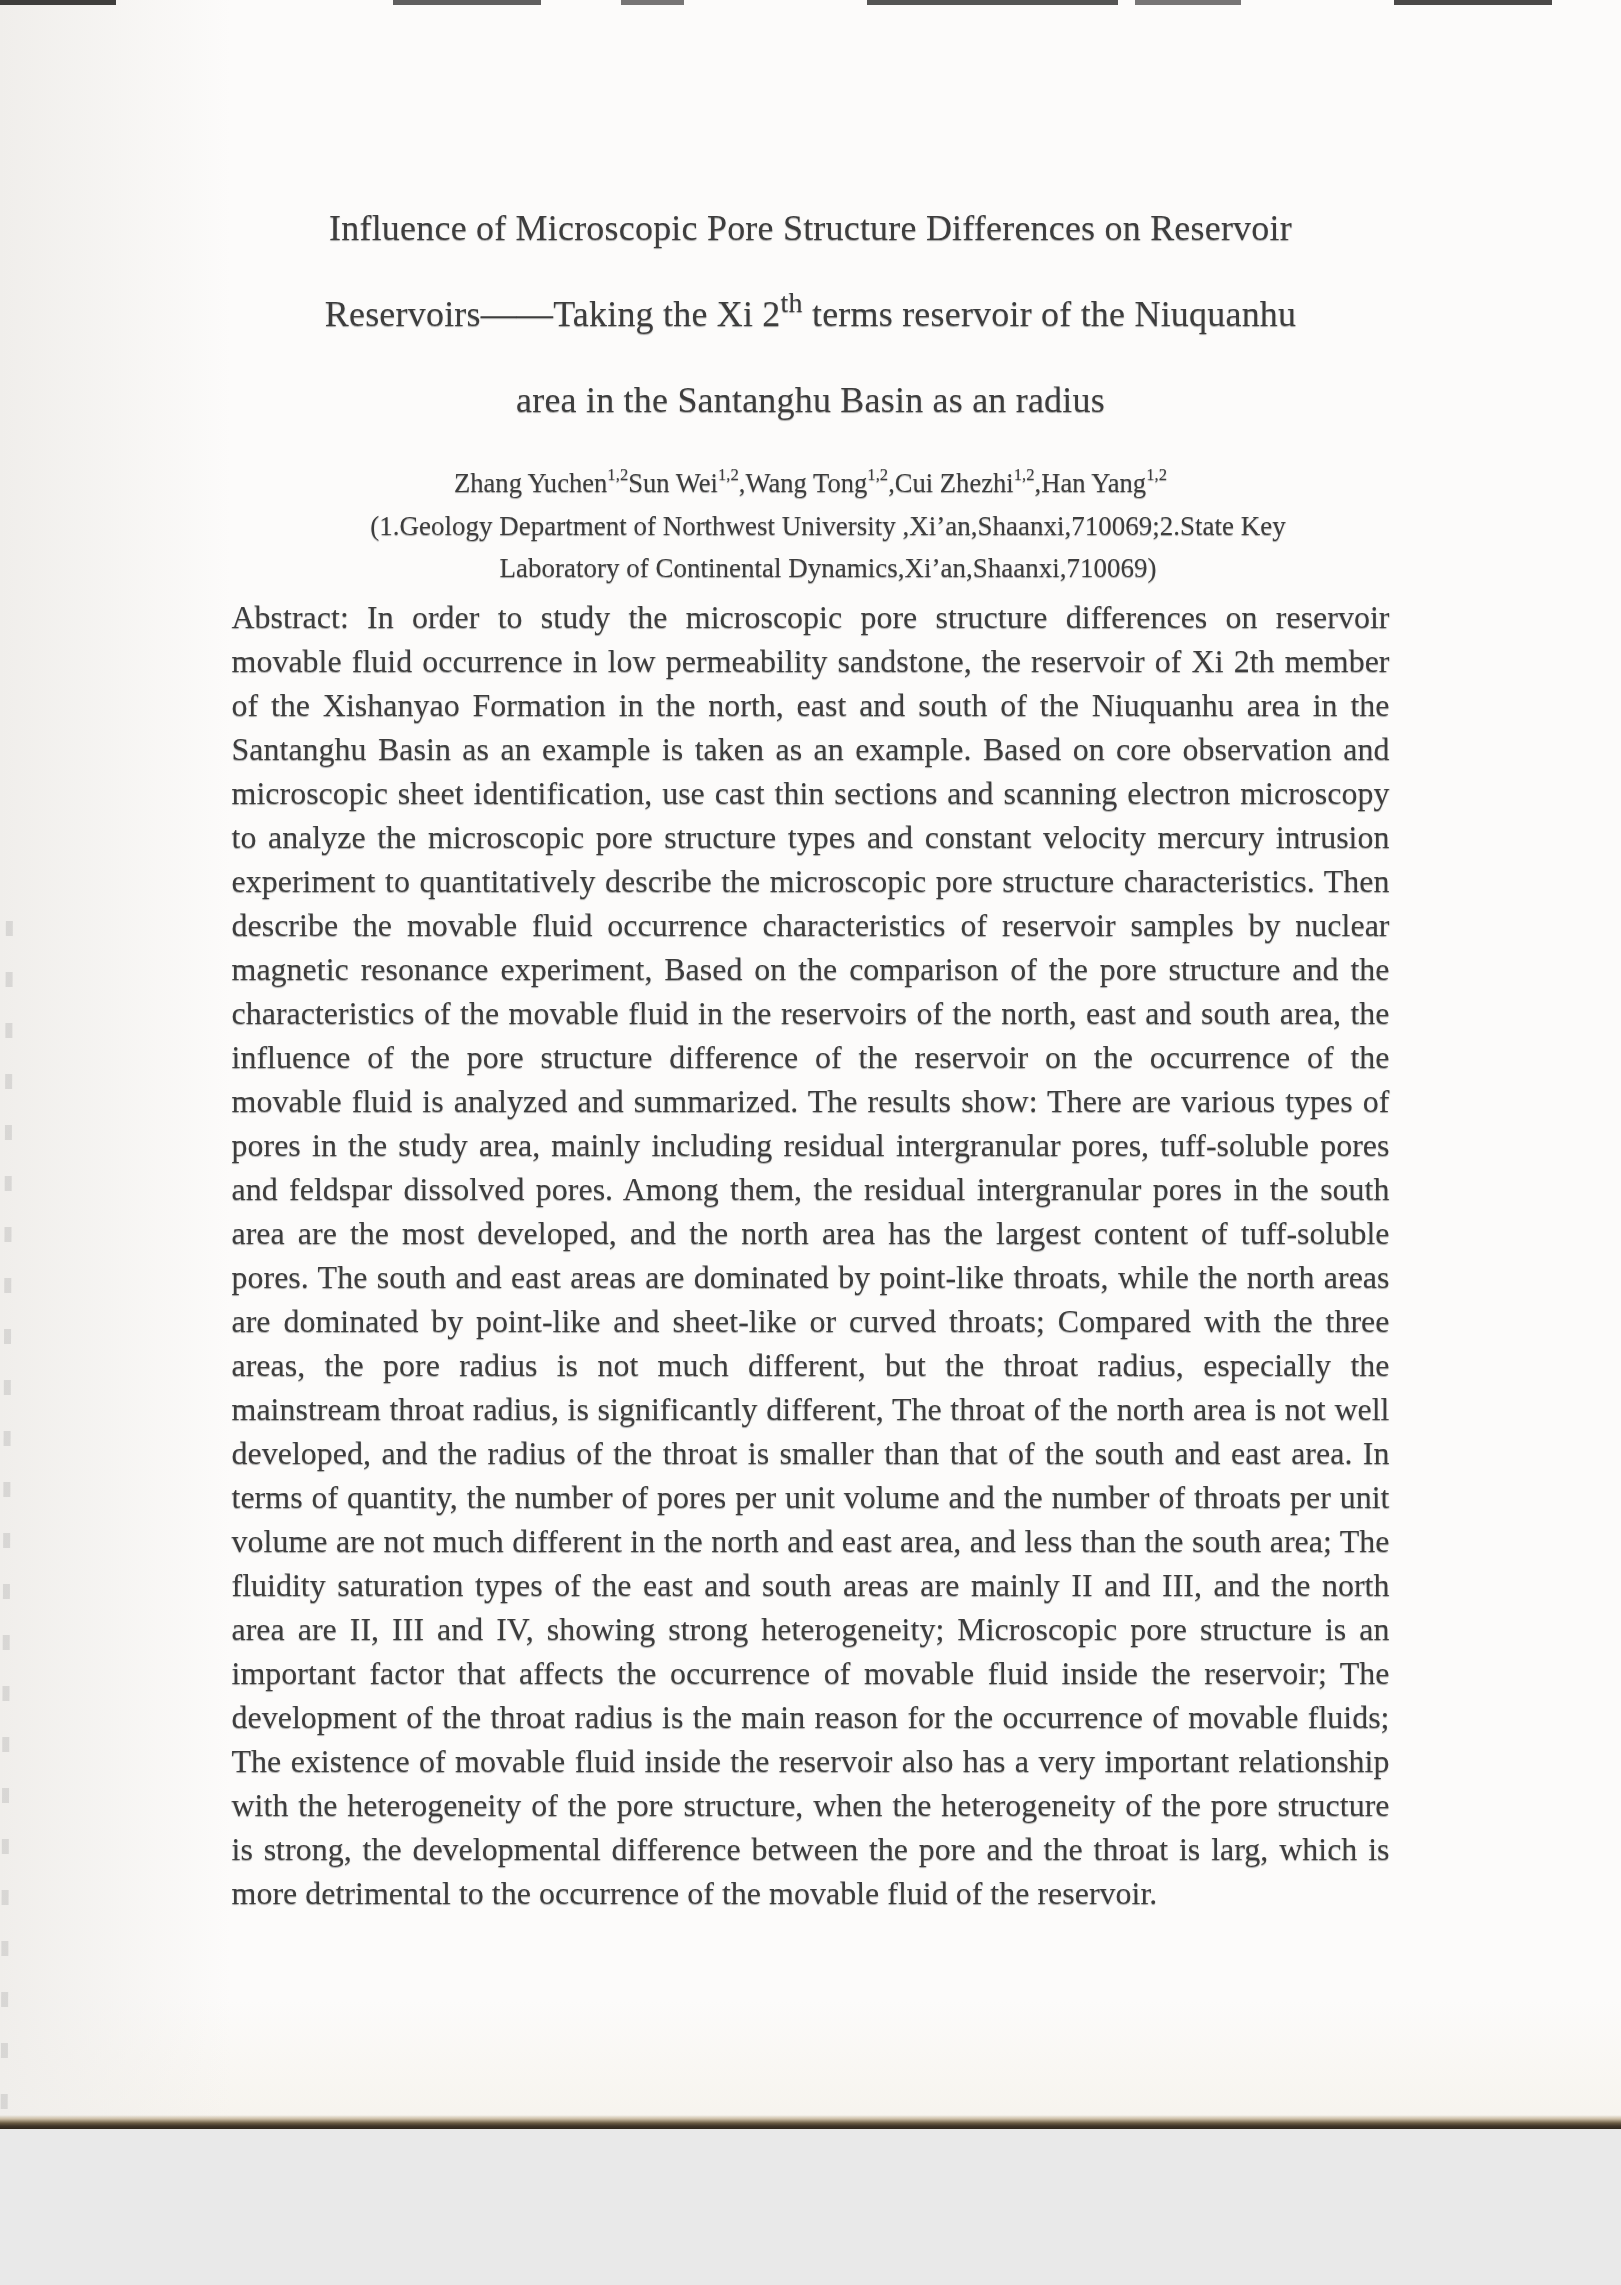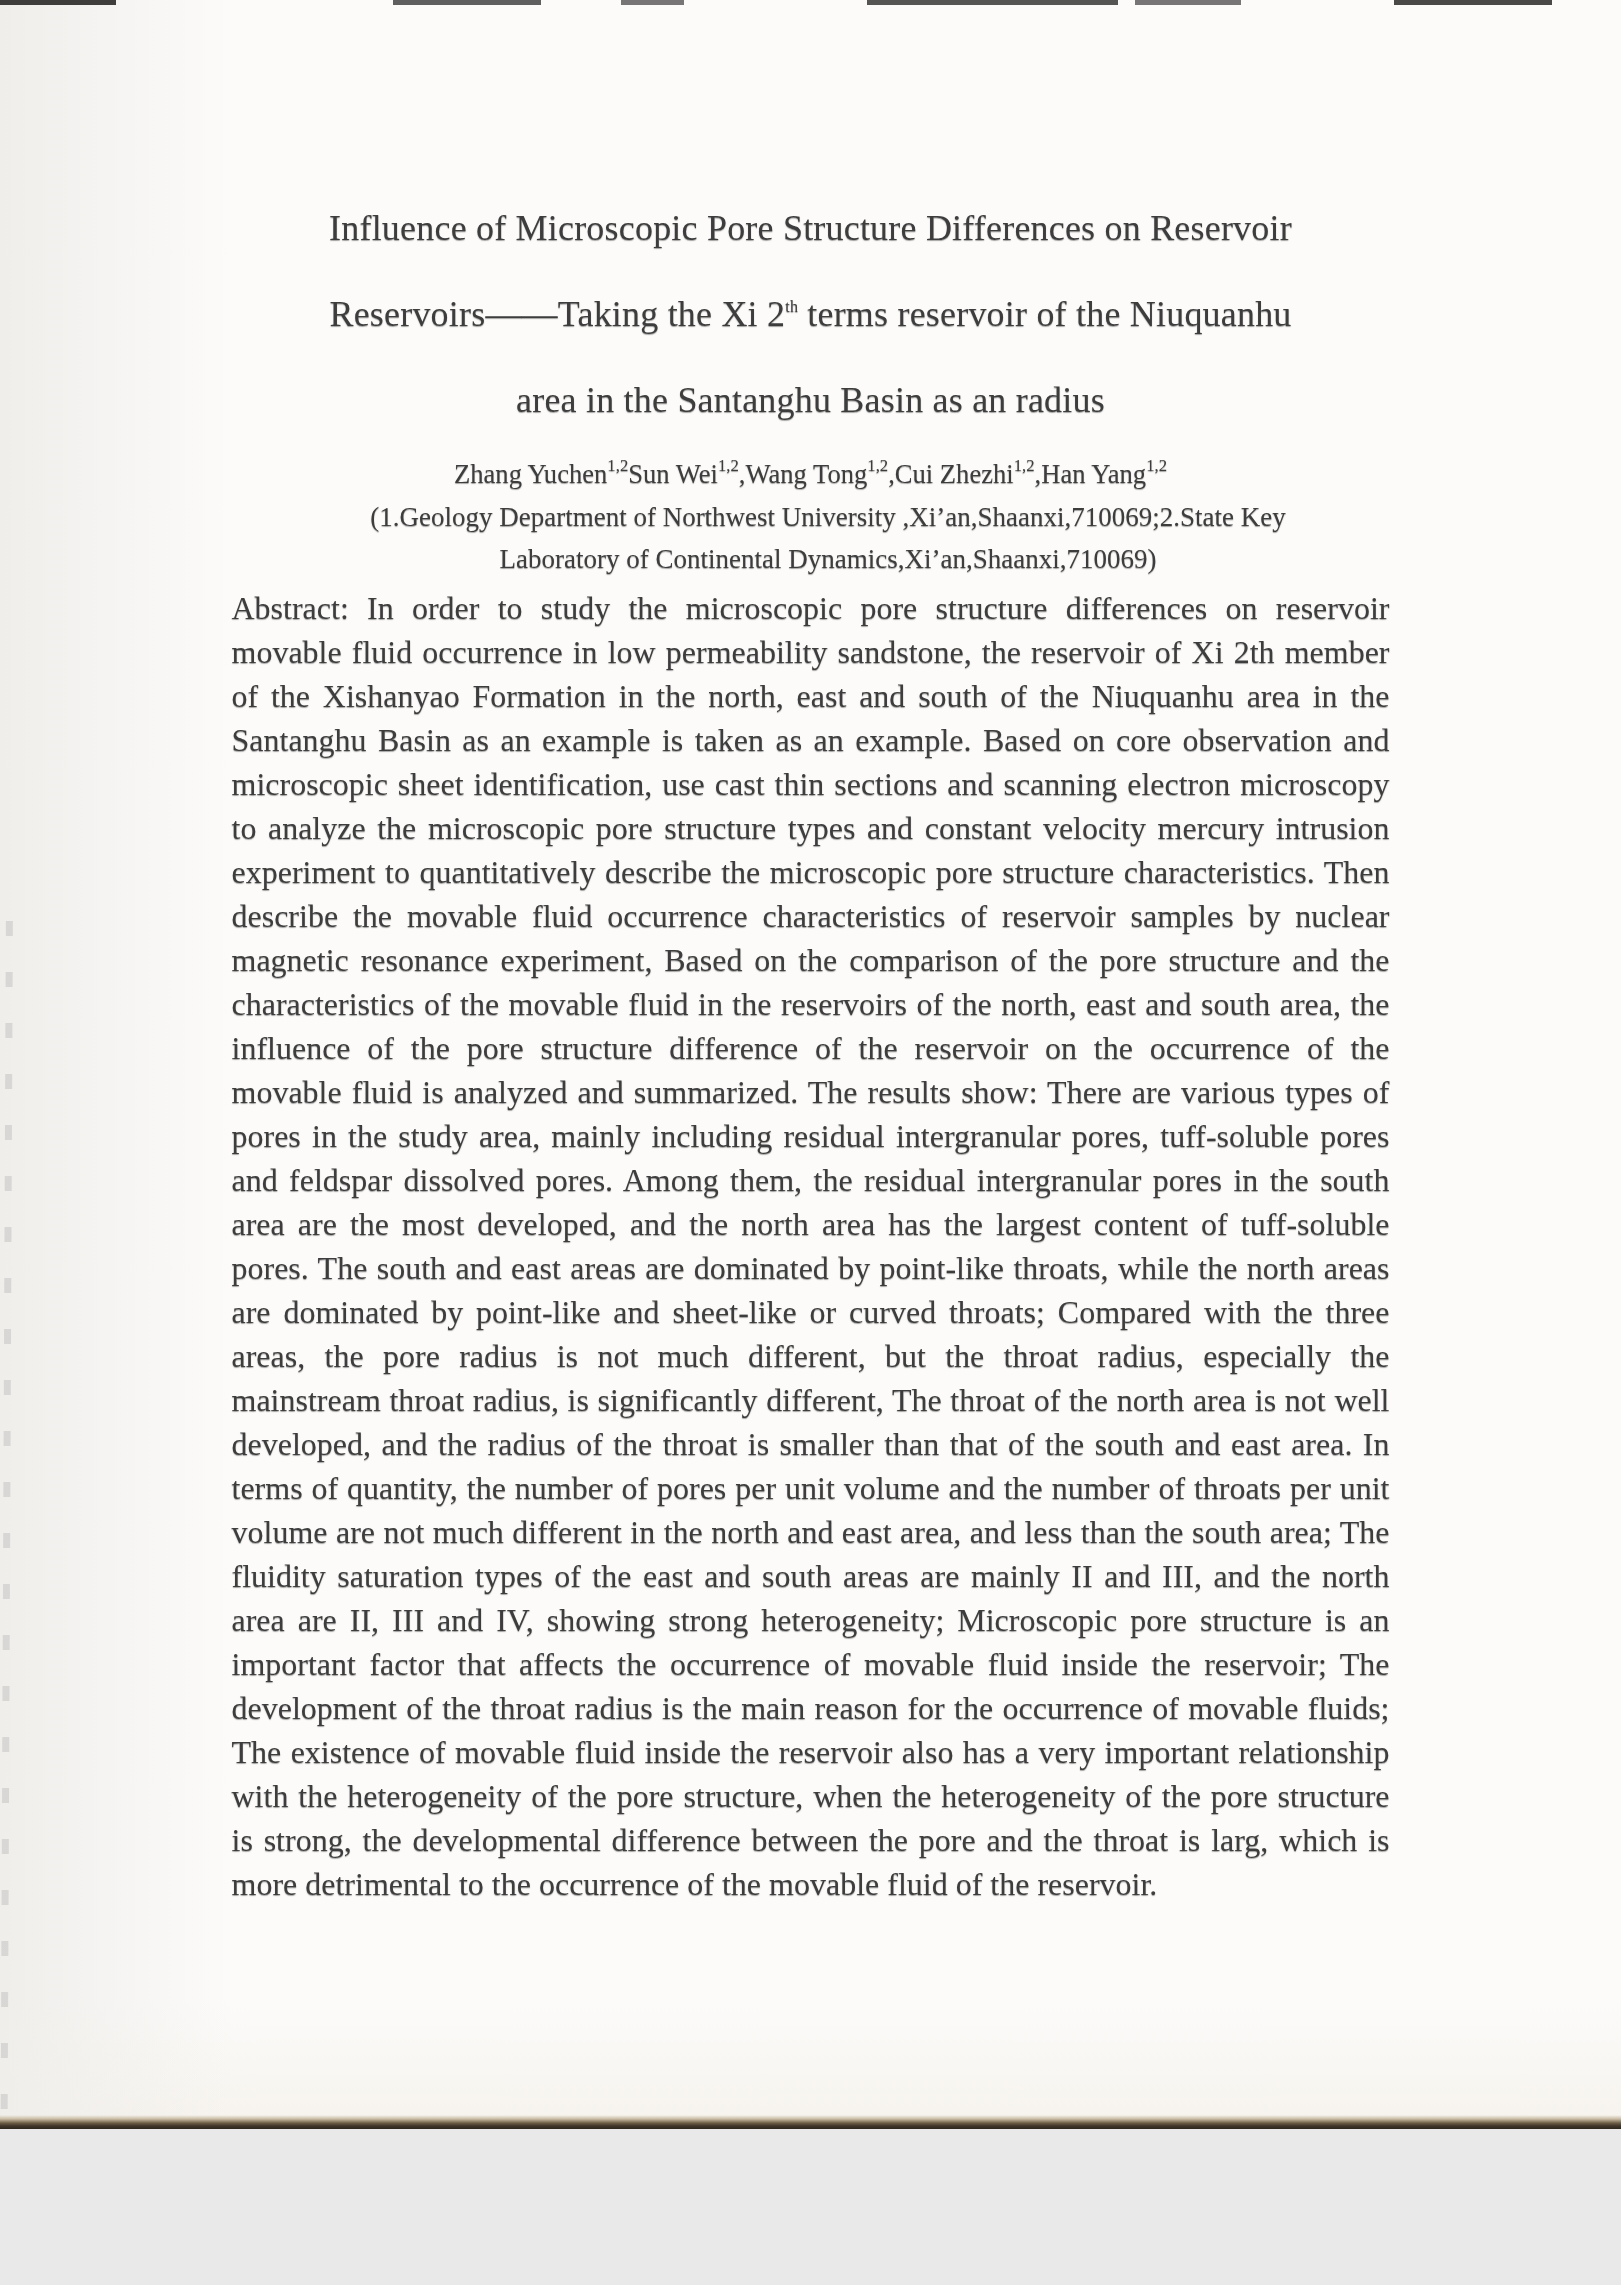--- a/index.html
+++ b/index.html
@@ -42,24 +42,24 @@
 
   
   .content { position: relative; padding-top: 185px; }
   .title-line {
     font-size: 36px;
     line-height: 86px;
     text-align: center;
     letter-spacing: 0.2px;
     white-space: nowrap;
   }
-  .title-line sup { font-size: 16px; vertical-align: 13.8px; line-height: 0; }
+  .title-line sup { font-size: 28px; vertical-align: 13.8px; line-height: 0; }
 
   .authors-line {
-    margin-top: 10px;
+    margin-top: 19px;
     font-size: 26.6px;
     line-height: 43px;
     text-align: center;
     white-space: nowrap;
   }
   .authors-line sup { font-size: 16.7px; vertical-align: 11.8px; line-height: 0; }
 
   .affil-line {
     font-size: 27px;
     line-height: 42px;

